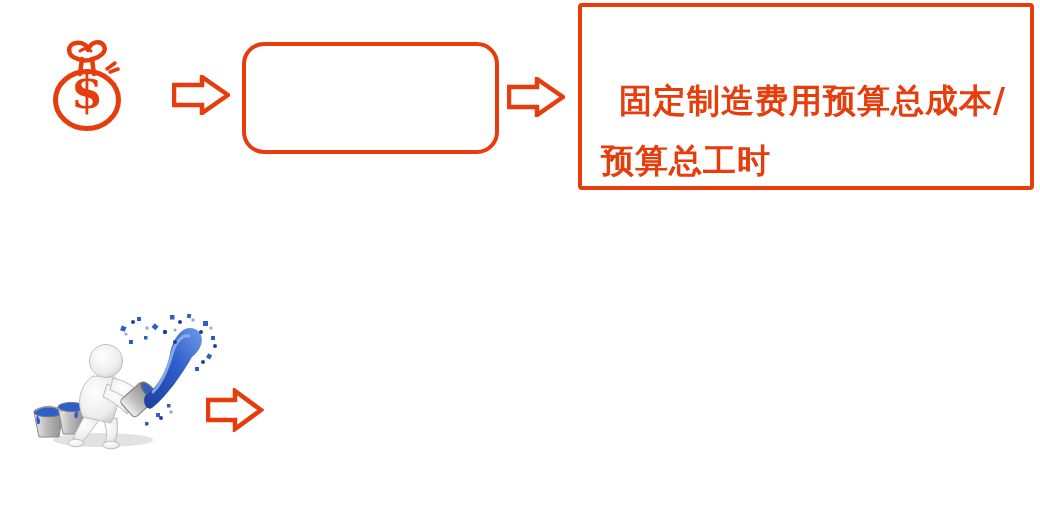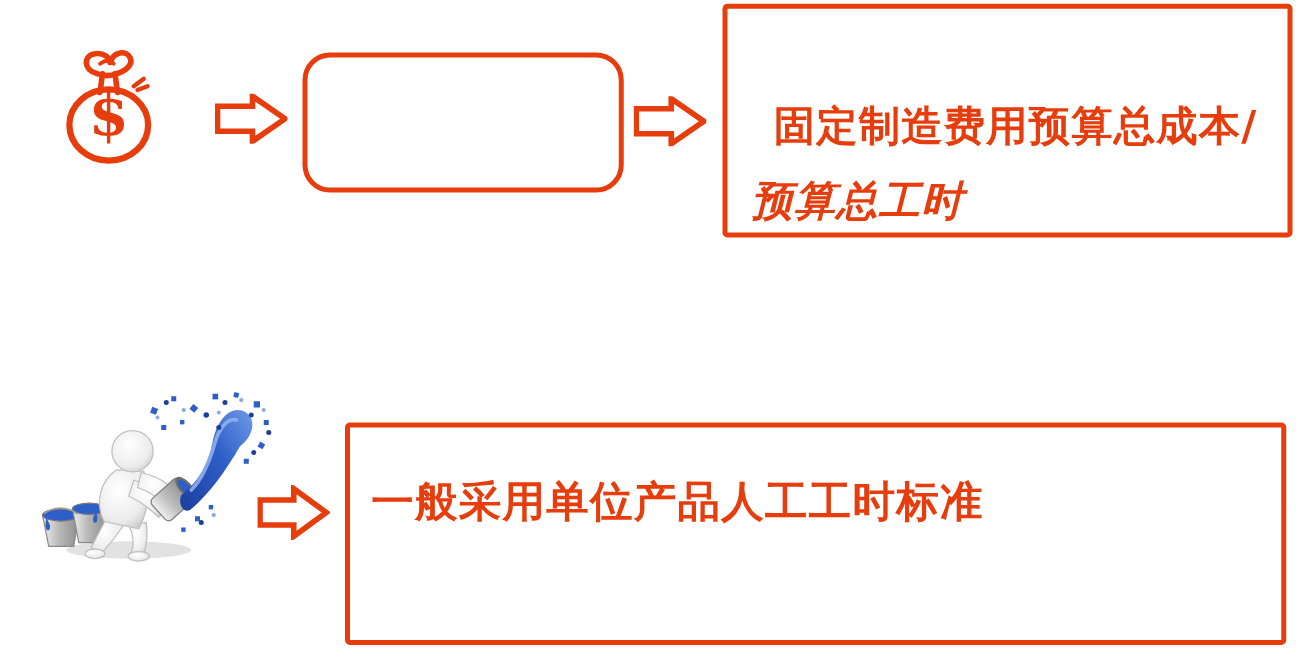--- a/index.html
+++ b/index.html
@@ -14,21 +14,21 @@
   }
   .empty-box{left:242px;top:42px;width:257px;height:112px;border-radius:22px;}
   .result-box{left:578px;top:3px;width:456px;height:187px;padding-top:64px;}
   .bottom-box{left:276px;top:338px;width:753px;height:178px;padding-top:38px;}
   .cn{
     color:#E73C0C;font-weight:bold;letter-spacing:1px;
     font-family:"DejaVu Sans","Liberation Sans",sans-serif;
   }
   .result-box .line{font-size:33px;height:60px;line-height:60px;white-space:nowrap;}
   .result-box .line1{margin-left:37px;}
-  .result-box .line2{margin-left:19px;font-style:italic;}
+  .result-box .line2{margin-left:19px;}
   .bottom-box .line{font-size:34px;line-height:44px;margin-left:17px;white-space:nowrap;}
   .money-bag{left:48px;top:38px;}
   .arrow1{left:172px;top:75px;}
   .arrow2{left:507px;top:77px;}
   .arrow3{left:206px;top:388px;}
   .figure{left:25px;top:312px;}
   svg{display:block;}
 </style>
 </head>
 <body>
@@ -148,17 +148,14 @@
         <circle cx="101" cy="22" r="1.6"></circle>
         <circle cx="146" cy="100" r="1.7"></circle>
       </g>
     </g>
   </svg>
 
   <svg class="abs arrow3" width="58" height="44" viewBox="0 0 58 44">
     <polygon points="2,12 29,12 29,3 55,22 29,41 29,32 2,32" fill="#ffffff" stroke="#E73C0C" stroke-width="4.5" stroke-linejoin="miter"></polygon>
   </svg>
 
-  <div class="box bottom-box">
-    <div class="cn line">一般采用单位产品人工工时标准</div>
-  </div>
 
 </div>
 
 </body></html>

